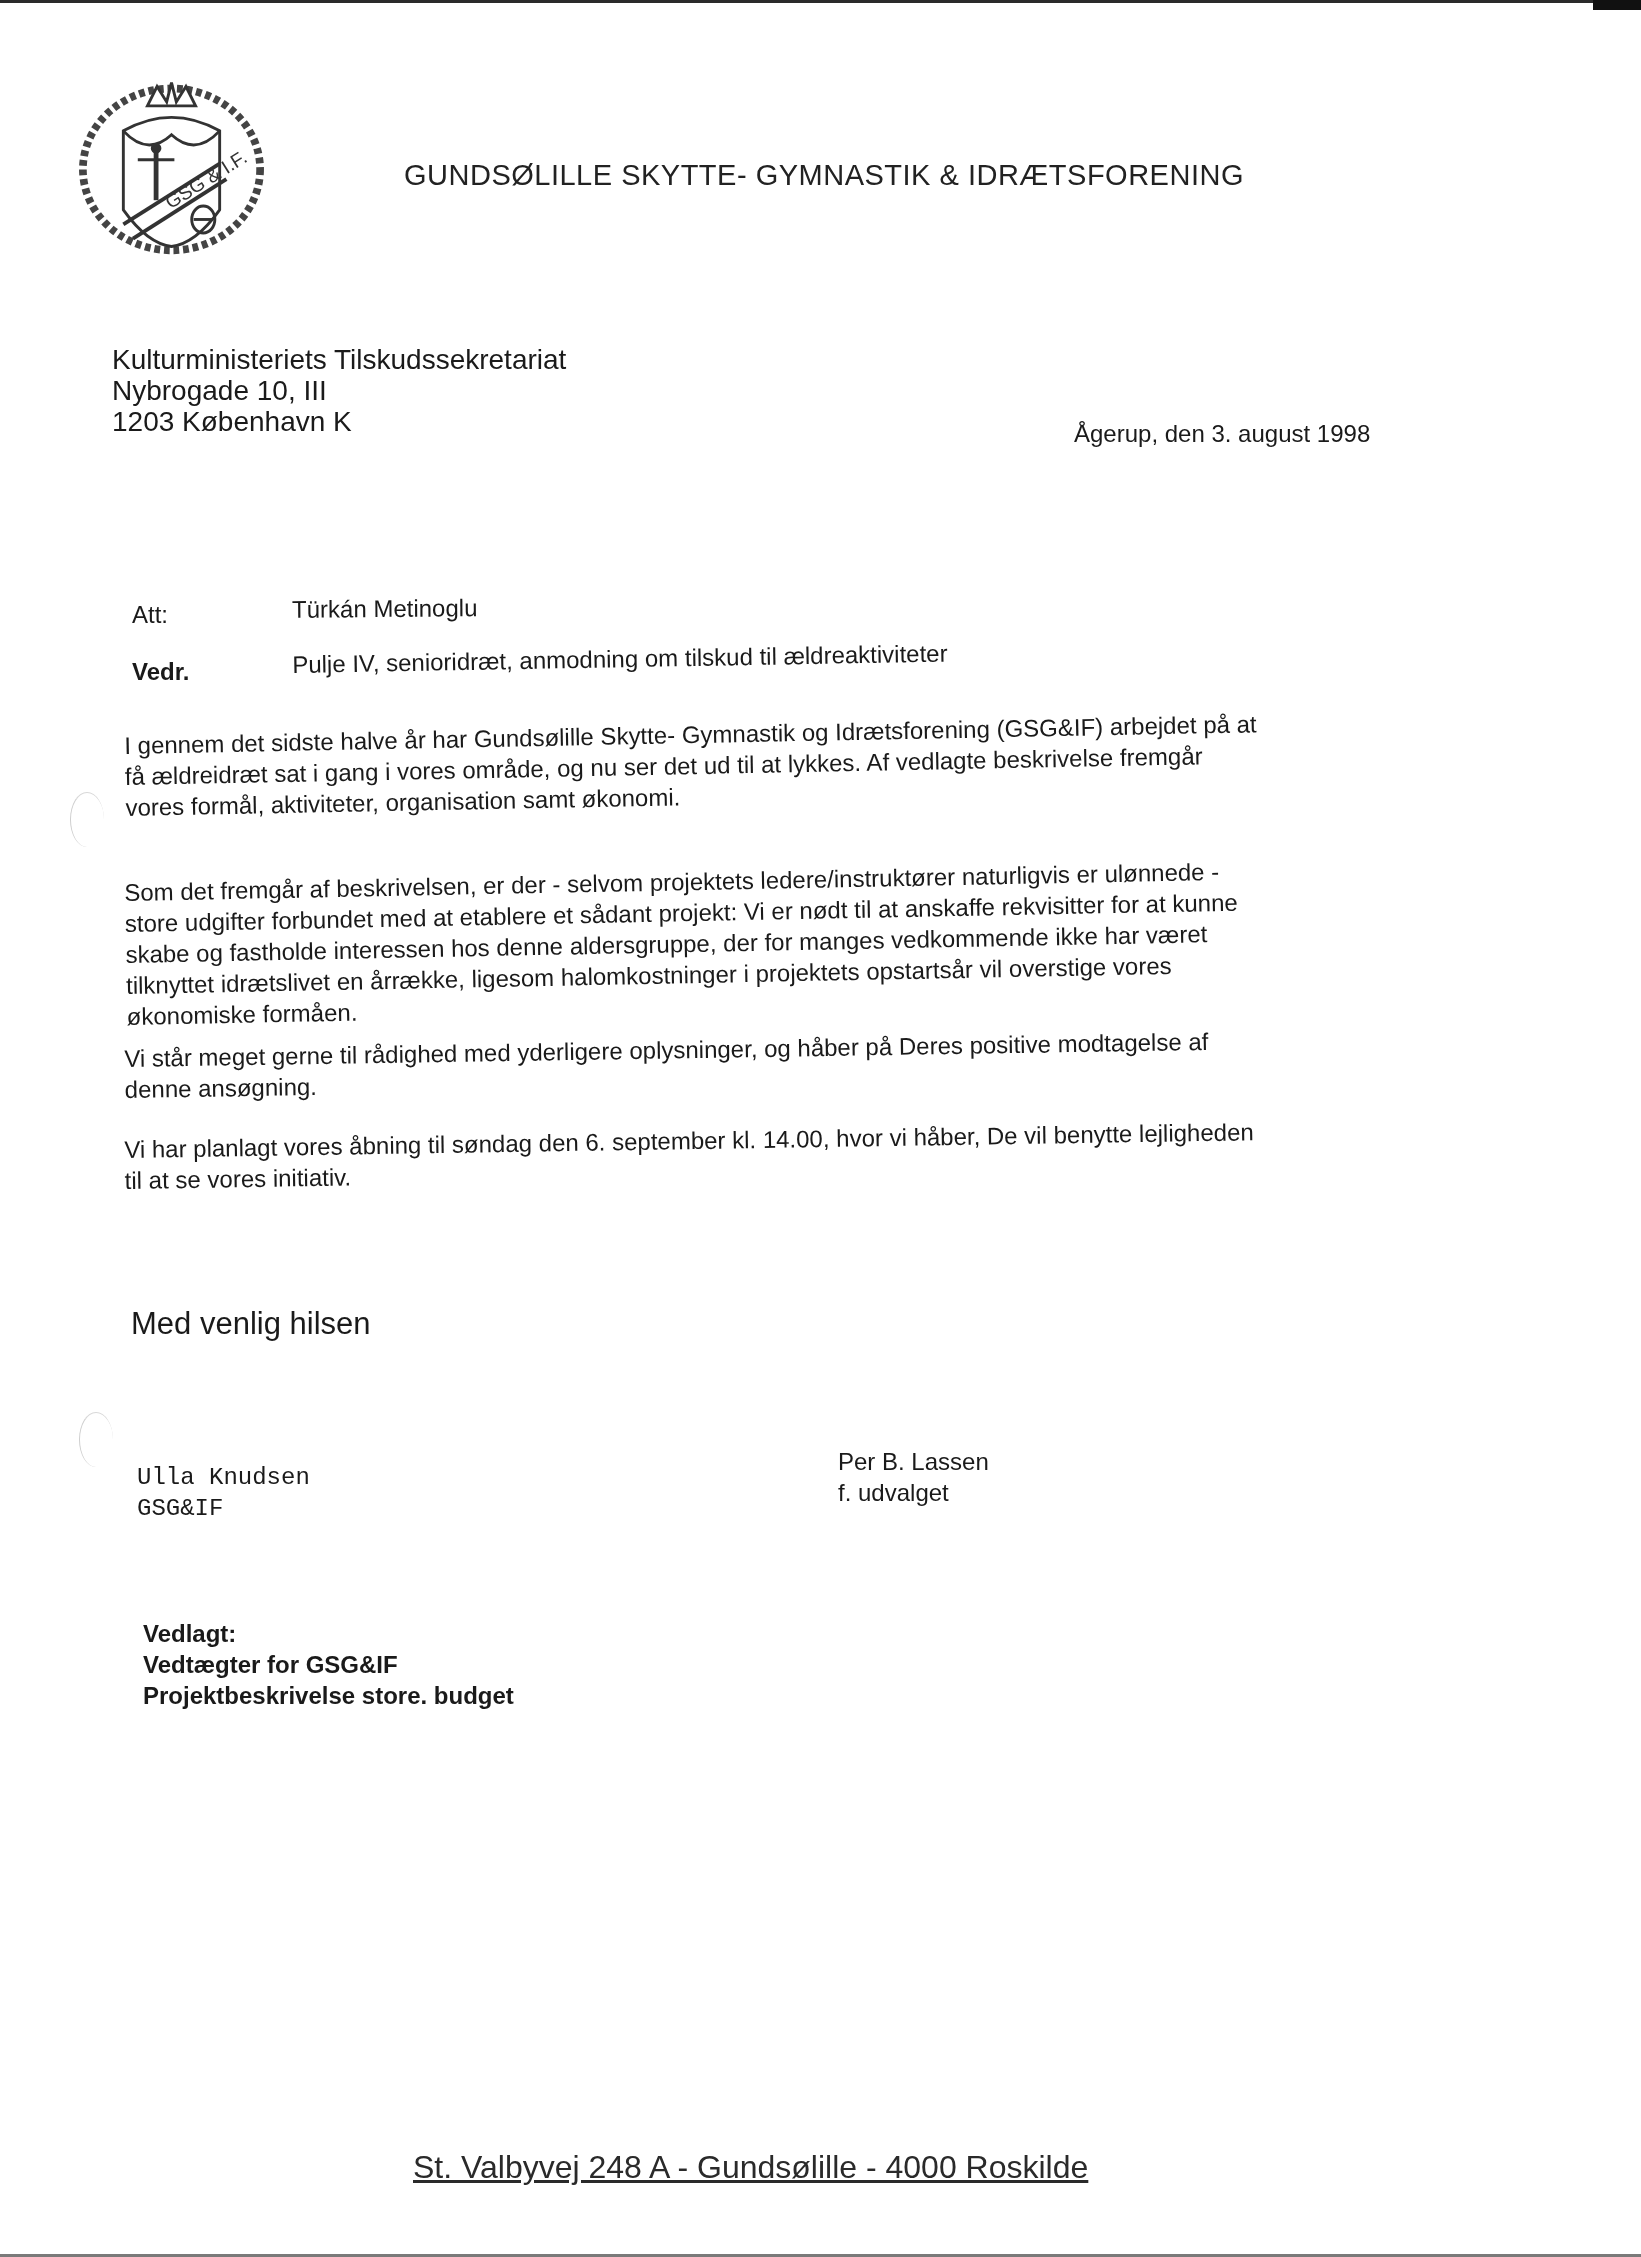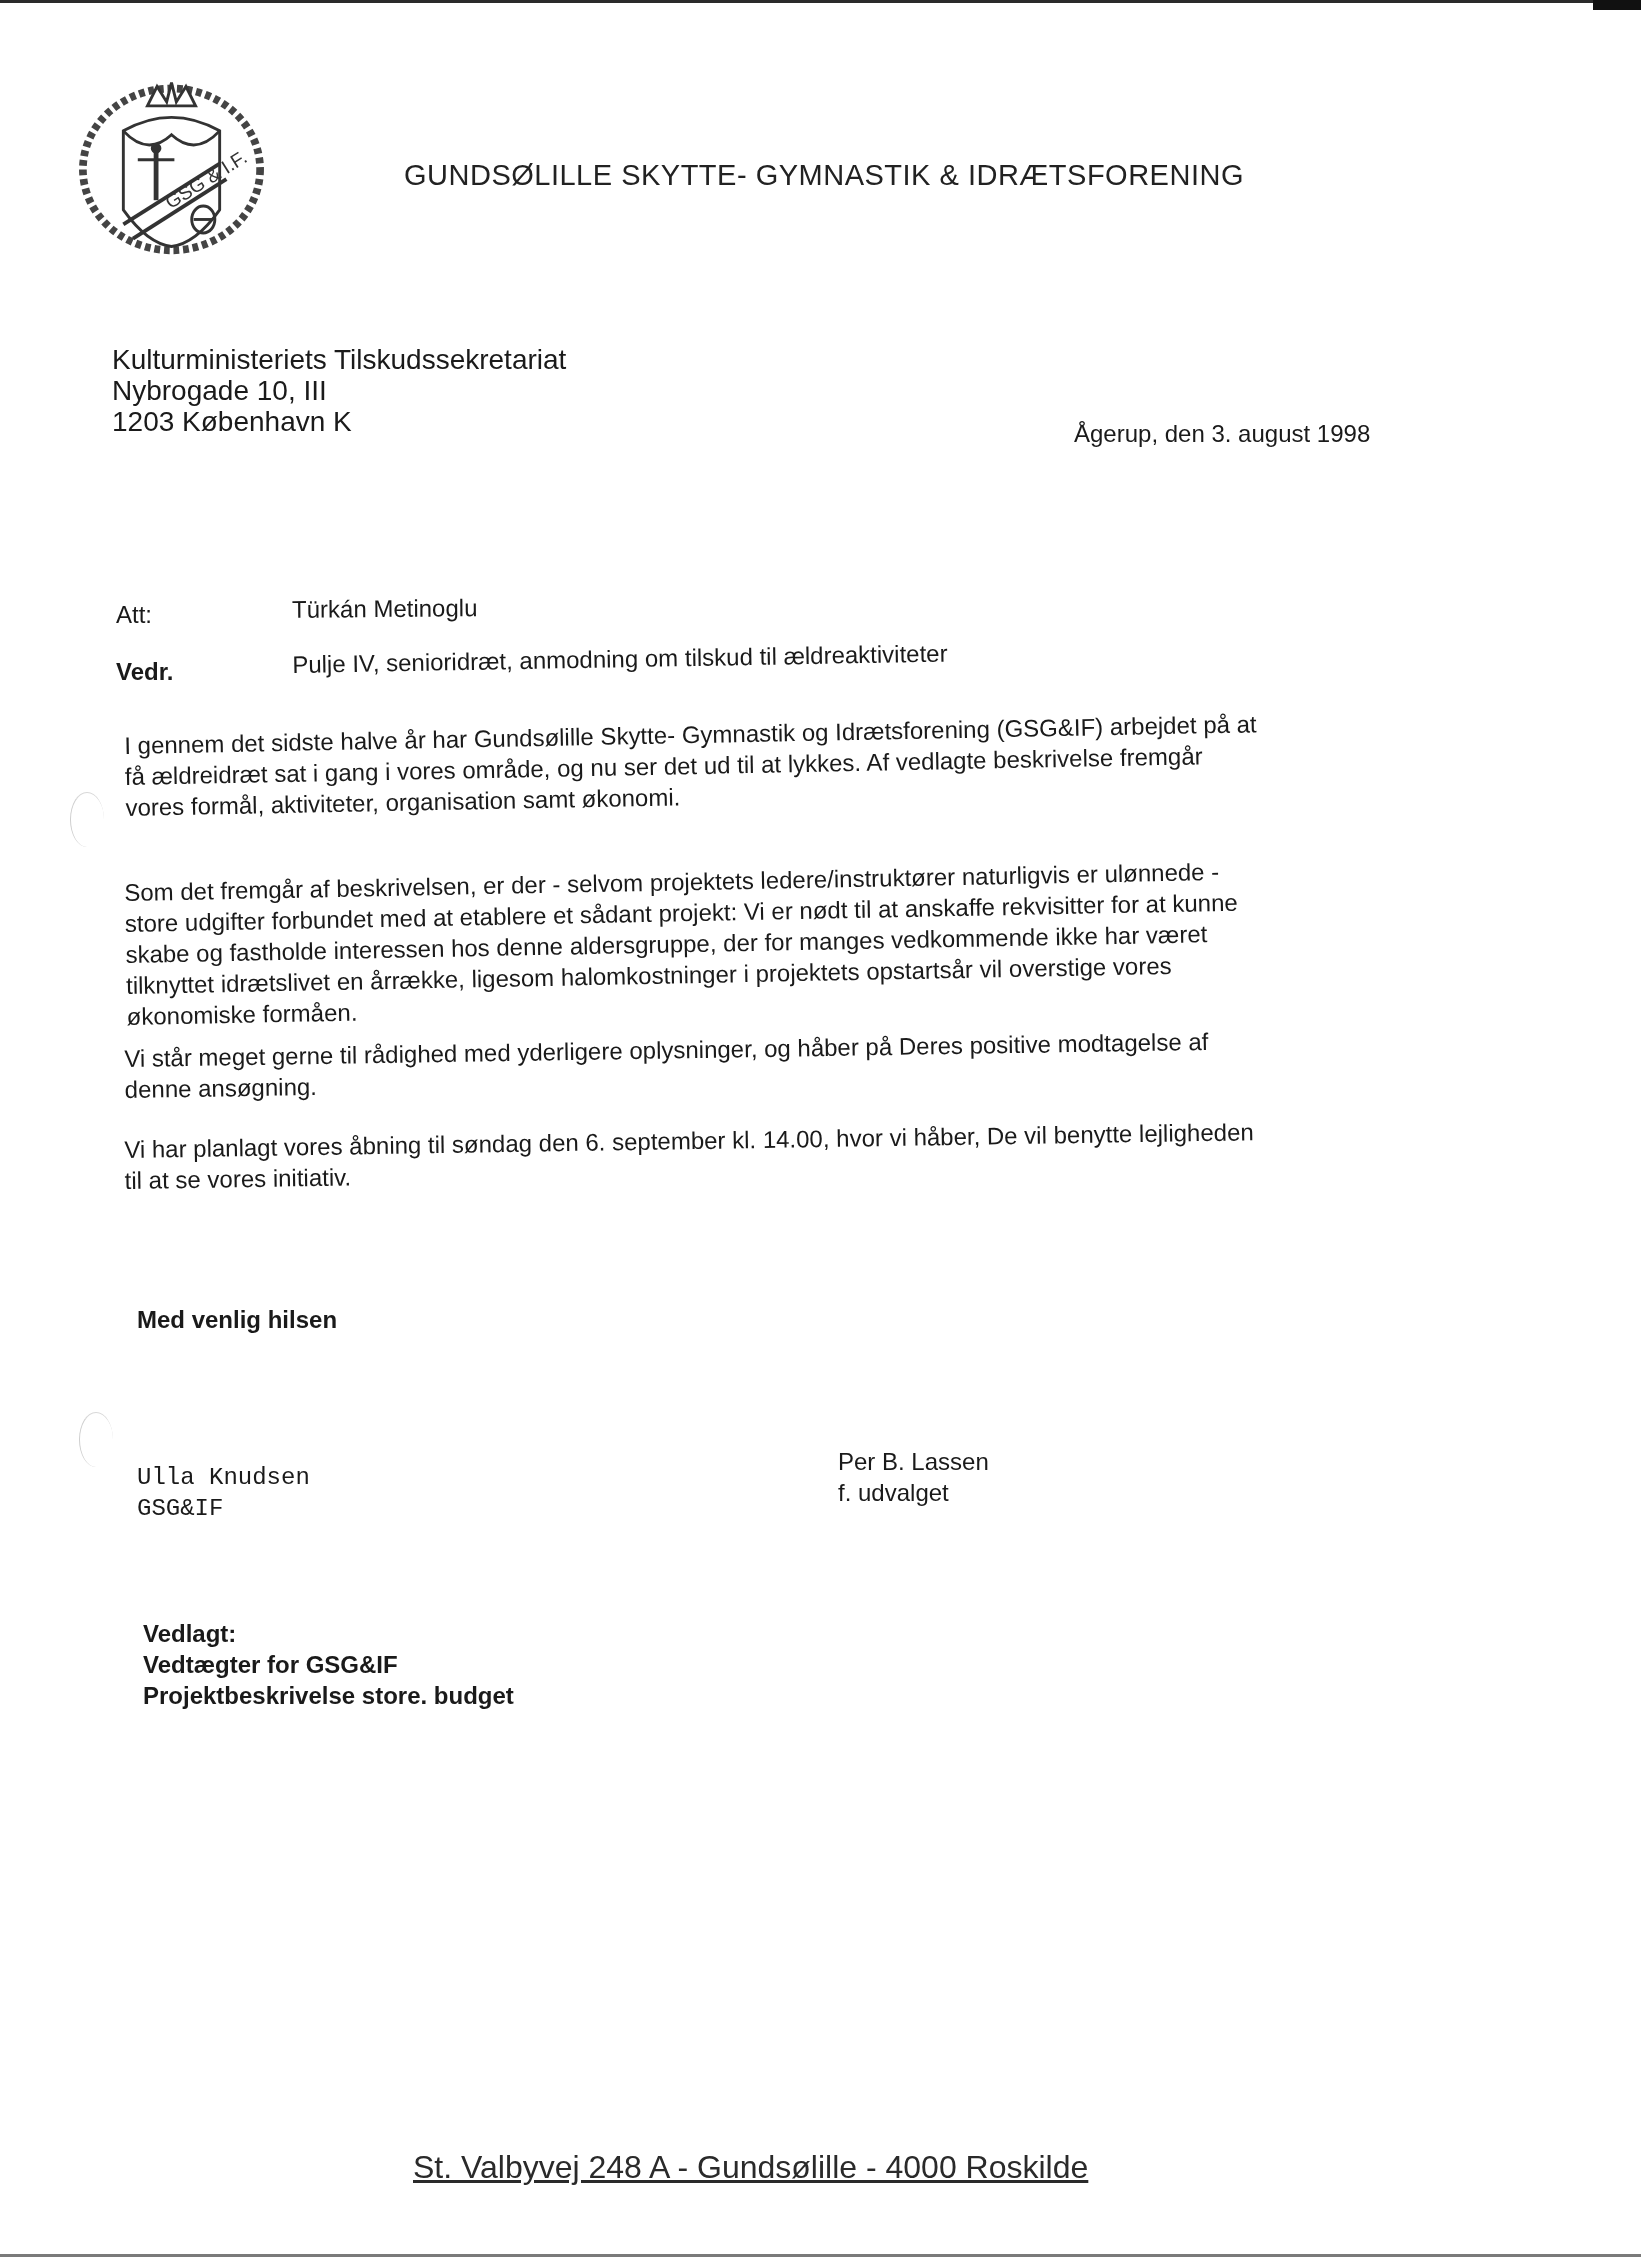--- a/index.html
+++ b/index.html
@@ -6,28 +6,28 @@
   body { width:1641px; height:2257px; position:relative; overflow:hidden;
          font-family:"Liberation Sans", sans-serif; color:#1a1a1a; }
   .scan-top { position:absolute; left:0; top:0; width:1641px; height:2.9px; background:#2a2a2a; }
   .scan-corner { position:absolute; right:0; top:0; width:48px; height:9.7px; background:#111; }
   .scan-bottom { position:absolute; left:0; bottom:0; width:1641px; height:2.9px; background:#7a7a7a; }
   .abs { position:absolute; white-space:nowrap; }
   .logo { position:absolute; left:70px; top:75px; width:203px; height:183px; }
   .org-name { left:404px; top:126px; font-size:29px; letter-spacing:0.5px; color:#222;margin-top:33px; }
   .recipient { left:112px; top:344px; font-size:28px; line-height:31px; }
   .date { left:1074px; top:420px; font-size:24px;text-align:right; }
-  .meta-label { font-size:24px; }
+  .meta-label { font-size:24px;margin-left:16px; }
   .meta-value { font-size:24px; }
   .para { left:124px; font-size:24px; line-height:31px; transform-origin:left top; }
   .p1 { top:730px; transform:rotate(-1.1deg); }
   .p2 { top:877px; transform:rotate(-1.1deg); }
   .p3 { top:1043px; transform:rotate(-0.9deg); }
   .p4 { top:1134px; transform:rotate(-0.9deg); }
-  .closing { left:137px; top:1306px; font-size:24px;font-weight:bold; }
+  .closing { left:131px; top:1306px; font-size:31px; }
   .sig-left { left:137px; top:1462px; font-size:24px; line-height:31px;font-family:Liberation Mono, monospace; }
   .sig-right { left:838px; top:1446px; font-size:24px; line-height:31px; }
   .enclosures { left:143px; top:1618px; font-size:24px; line-height:31px;font-weight:bold; }
   .footer { left:413px; top:2149px; font-size:32px; color:#2a2a2a;text-decoration:underline; }
   .punch { position:absolute; width:33px; height:54px; border-left:1.9px solid #cfcfcf; border-top:1px solid #d8d8d8; border-radius:50%; }
 </style>
 </head>
 <body>
 
 <div class="scan-top"></div>

